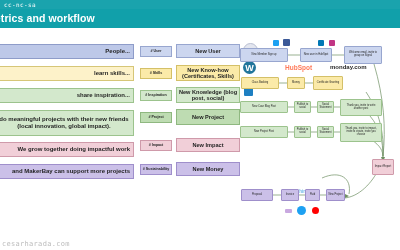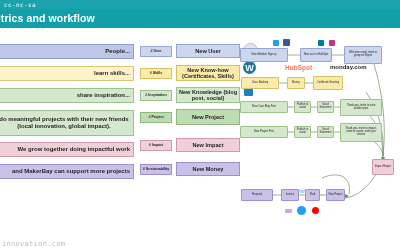--- a/index.html
+++ b/index.html
@@ -275,15 +275,15 @@
         <span>Paid</span>
       </div>
     <div class="bx wf c-purple" style="left:326px;top:161px;width:19px;height:12px;">
         <span>New Project</span>
       </div>
 
     <div class="bx wf c-pink" style="left:372px;top:131px;width:22px;height:16px;">
         <span>Impact Report</span>
       </div>
 
-    <div class="watermark">innovation.com</div>
+    <div class="watermark">cesarharada.com</div>
   </div>
 </div>
 
 </body></html>

